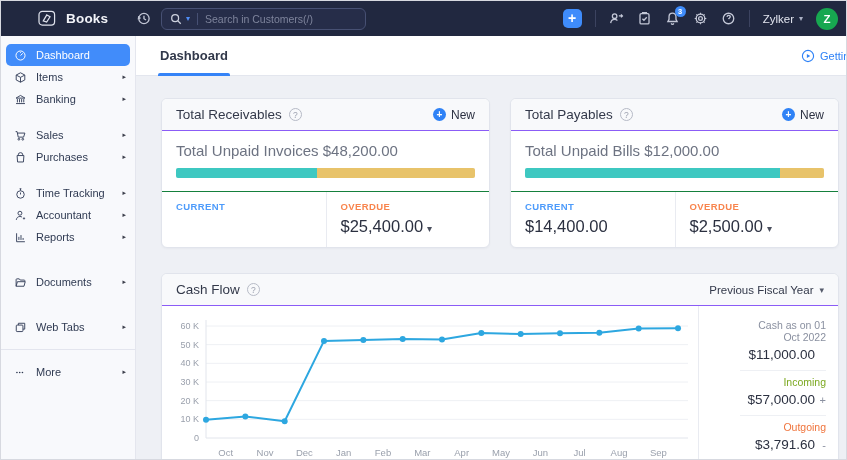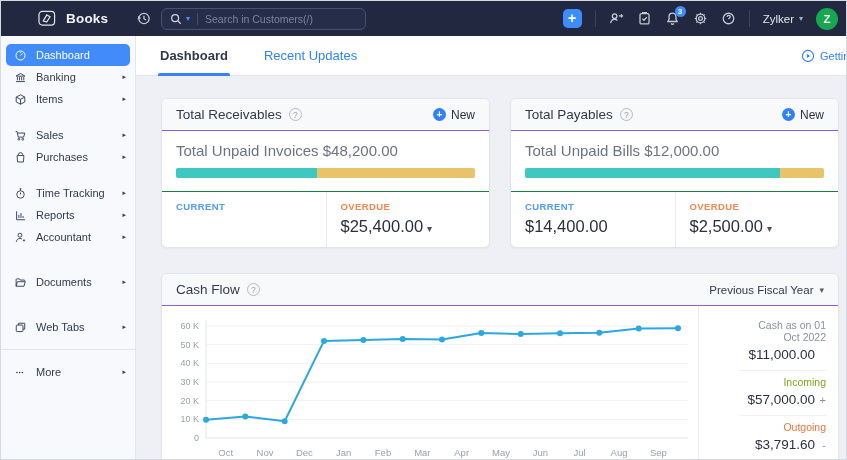--- a/index.html
+++ b/index.html
@@ -240,32 +240,32 @@
 
   <nav class="sidebar">
       <div class="sb-item active">
         <svg class="sb-ic" viewBox="0 0 16 16">
           <use href="#i-dashboard"></use>
         </svg>
         <span class="sb-label">Dashboard</span>
       </div>
       <div class="sb-item">
         <svg class="sb-ic" viewBox="0 0 16 16">
+          <use href="#i-items"></use>
+        </svg>
+        <span class="sb-label">Items</span>
+        <span class="sb-arrow">▸</span>
+      </div>
+      <div class="sb-item">
+        <svg class="sb-ic" viewBox="0 0 16 16">
           <use href="#i-banking"></use>
         </svg>
         <span class="sb-label">Banking</span>
         <span class="sb-arrow">▸</span>
       </div>
-      <div class="sb-item">
-        <svg class="sb-ic" viewBox="0 0 16 16">
-          <use href="#i-items"></use>
-        </svg>
-        <span class="sb-label">Items</span>
-        <span class="sb-arrow">▸</span>
-      </div>
       <div class="sb-gap-sm"></div>
       <div class="sb-item">
         <svg class="sb-ic" viewBox="0 0 16 16">
           <use href="#i-sales"></use>
         </svg>
         <span class="sb-label">Sales</span>
         <span class="sb-arrow">▸</span>
       </div>
       <div class="sb-item">
         <svg class="sb-ic" viewBox="0 0 16 16">
@@ -277,30 +277,30 @@
       <div class="sb-gap-sm"></div>
       <div class="sb-item">
         <svg class="sb-ic" viewBox="0 0 16 16">
           <use href="#i-time-tracking"></use>
         </svg>
         <span class="sb-label">Time Tracking</span>
         <span class="sb-arrow">▸</span>
       </div>
       <div class="sb-item">
         <svg class="sb-ic" viewBox="0 0 16 16">
+          <use href="#i-accountant"></use>
+        </svg>
+        <span class="sb-label">Accountant</span>
+        <span class="sb-arrow">▸</span>
+      </div>
+      <div class="sb-item">
+        <svg class="sb-ic" viewBox="0 0 16 16">
           <use href="#i-reports"></use>
         </svg>
         <span class="sb-label">Reports</span>
-        <span class="sb-arrow">▸</span>
-      </div>
-      <div class="sb-item">
-        <svg class="sb-ic" viewBox="0 0 16 16">
-          <use href="#i-accountant"></use>
-        </svg>
-        <span class="sb-label">Accountant</span>
         <span class="sb-arrow">▸</span>
       </div>
       <div class="sb-gap-lg"></div>
       <div class="sb-item">
         <svg class="sb-ic" viewBox="0 0 16 16">
           <use href="#i-documents"></use>
         </svg>
         <span class="sb-label">Documents</span>
         <span class="sb-arrow">▸</span>
       </div>
@@ -318,21 +318,20 @@
           <use href="#i-more"></use>
         </svg>
         <span class="sb-label">More</span>
         <span class="sb-arrow">▸</span>
       </div>
     </nav>
 
   <div class="main">
     <div class="tabbar">
       <div class="tab active">Dashboard</div>
-      <div class="tab link">Recent Updates</div>
       <div class="getting-started">
         <svg viewBox="0 0 16 16">
           <circle cx="8" cy="8" r="6.4" fill="none" stroke="#2f82f6" stroke-width="1.3"></circle>
           <path d="M6.7 5.6v4.8L10.6 8z" fill="#2f82f6"></path>
         </svg>
         <span>Getting Started</span>
       </div>
     </div>
 
     <div class="content">

